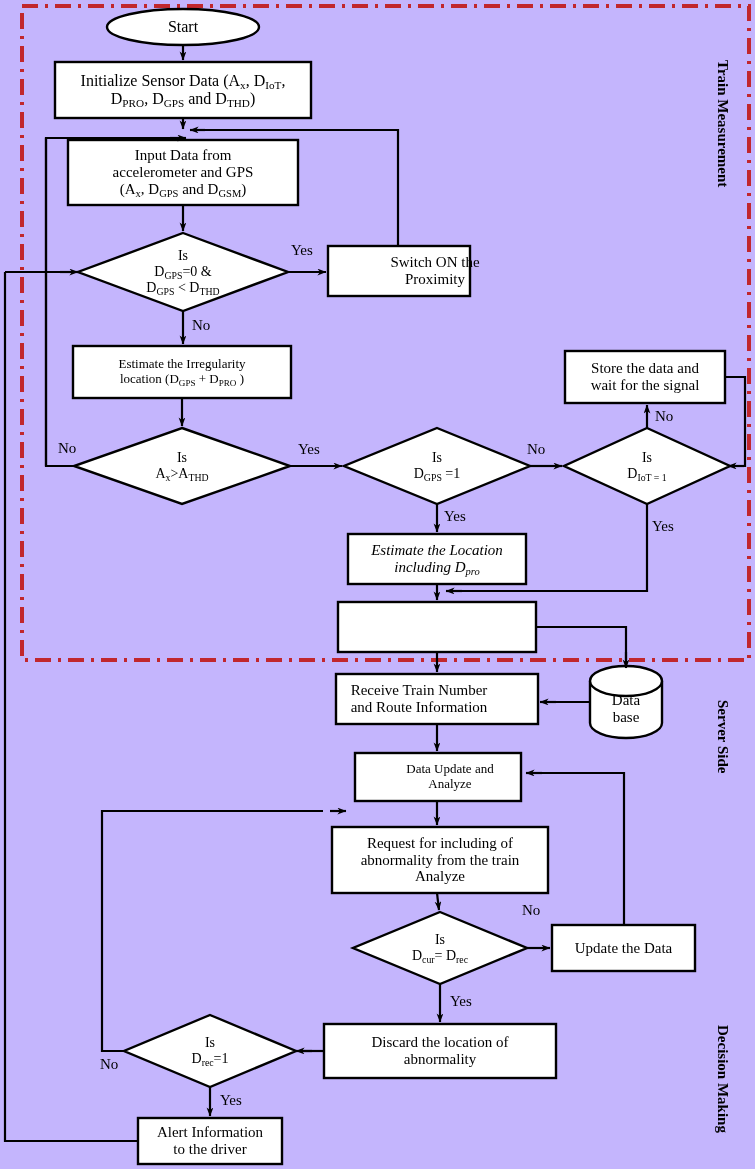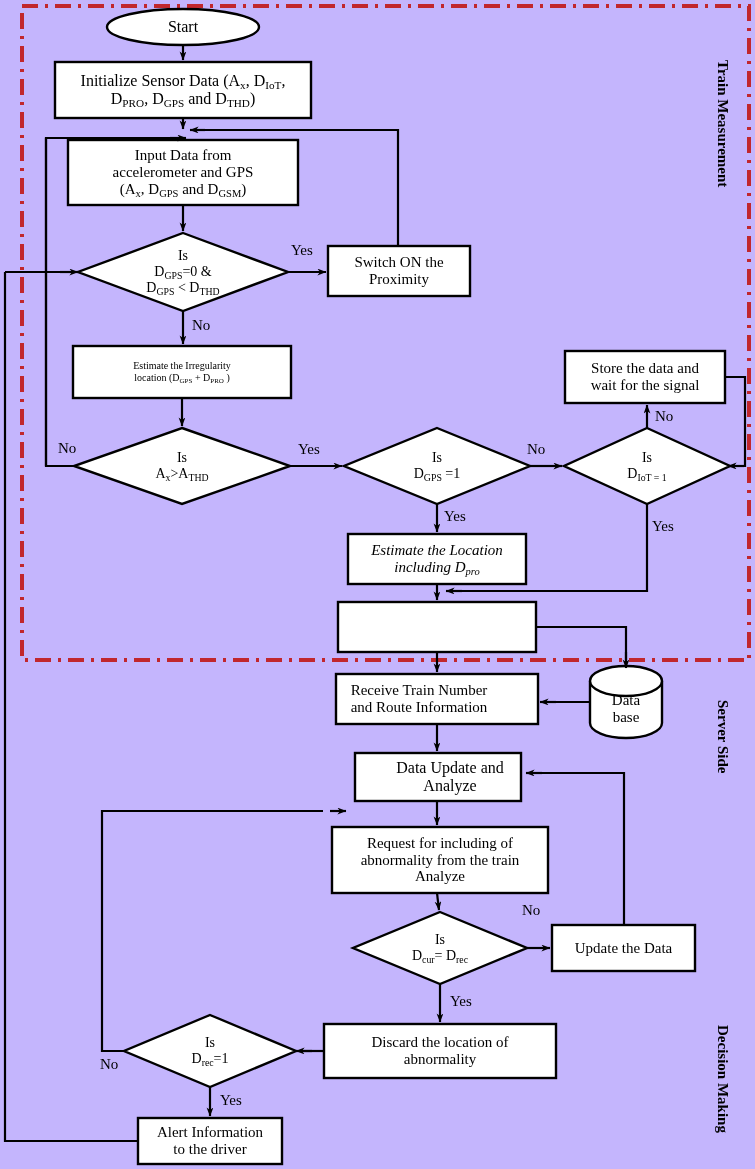--- a/index.html
+++ b/index.html
@@ -182,28 +182,28 @@
   </div>
 
   <div class="nodeText" style="left:108px;top:240px;width:150px;height:64px;font-size:14px;">
     <div>
       <span>Is</span>
       <span>D<sub>GPS</sub>=0 &amp;</span>
       <span>D<sub>GPS</sub> &lt; D<sub>THD</sub></span>
     </div>
   </div>
 
-  <div class="nodeText" style="left:328px;top:246px;width:142px;height:50px;font-size:15px;">
+  <div class="nodeText" style="left:328px;top:246px;width:142px;height:50px;font-size:15px;padding-left:36px;">
     <div>
       <span>Switch ON the</span>
       <span>Proximity</span>
     </div>
   </div>
 
-  <div class="nodeText" style="left:73px;top:346px;width:218px;height:52px;font-size:10px;">
+  <div class="nodeText" style="left:73px;top:346px;width:218px;height:52px;font-size:13px;">
     <div>
       <span>Estimate the Irregularity</span>
       <span>location (D<sub>GPS</sub> + D<sub>PRO</sub> )</span>
     </div>
   </div>
 
   <div class="nodeText" style="left:112px;top:443px;width:140px;height:46px;font-size:14px;">
     <div>
       <span>Is</span>
       <span>A<sub>x</sub>&gt;A<sub>THD</sub></span>
@@ -246,21 +246,21 @@
     </div>
   </div>
 
   <div class="nodeText" style="left:336px;top:674px;width:166px;height:50px;font-size:15px;">
     <div>
       <span>Receive Train Number</span>
       <span>and Route Information</span>
     </div>
   </div>
 
-  <div class="nodeText" style="left:355px;top:753px;width:190px;height:48px;font-size:16px;">
+  <div class="nodeText" style="left:355px;top:753px;width:190px;height:48px;font-size:13px;">
     <div>
       <span>Data Update and</span>
       <span>Analyze</span>
     </div>
   </div>
 
   <div class="nodeText" style="left:332px;top:827px;width:216px;height:66px;font-size:15px;">
     <div>
       <span>Request for including of</span>
       <span>abnormality from the train</span>

